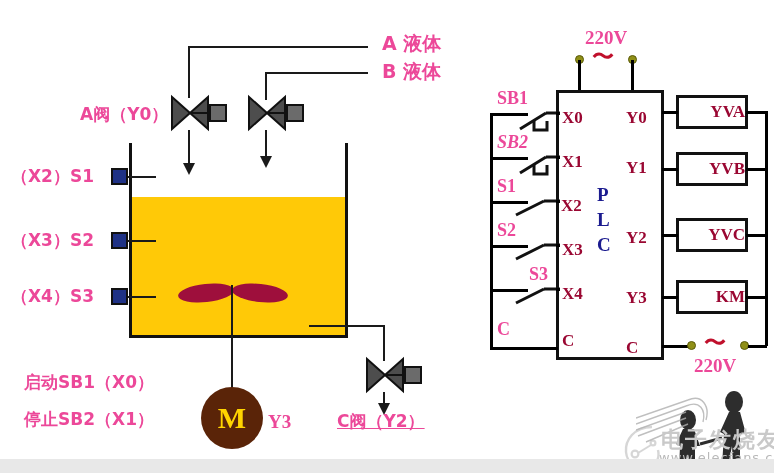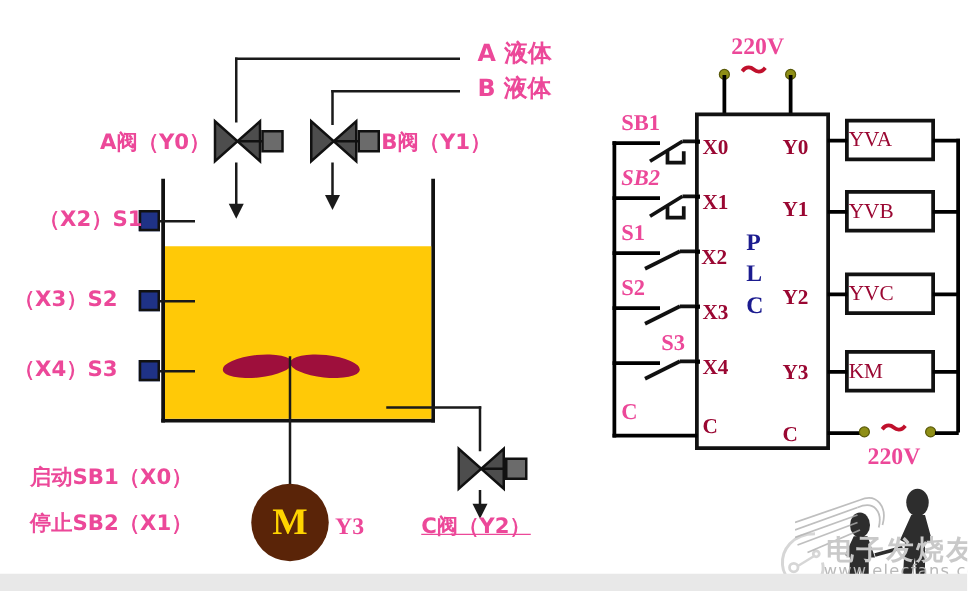--- a/index.html
+++ b/index.html
@@ -104,23 +104,23 @@
     font-family: "Liberation Serif", serif;
   }
 
   .out-box {
     position: absolute;
     border: 3px solid #111111;
     box-sizing: border-box;
     background: #ffffff;
     display: flex;
     align-items: center;
-    justify-content: flex-start;
+    justify-content: flex-end;
     color: #9a0732;
-    font-weight: normal;
+    font-weight: bold;
     font-size: 17px;
   }
 
   .term-dot {
     position: absolute;
     width: 9px;
     height: 9px;
     border-radius: 50%;
     background: #8f8f16;
     border: 1px solid #5a5a0a;
@@ -195,31 +195,30 @@
       <line x1="20" y1="20" x2="40" y2="20" stroke="#111" stroke-width="2"></line>
       <rect x="40" y="12" width="16" height="16" fill="#6b6b6b" stroke="#111" stroke-width="2"></rect>
     </svg>
   </div>
   <div class="thinwire-v" style="left:265px; top:130px; height:30px;"></div>
   <svg style="position:absolute; left:259px; top:155px;" width="15" height="14">
     <polygon points="7,13 1,1 13,1" fill="#1a1a1a"></polygon>
   </svg>
 
   <span class="lbl lbl-cn" style="left:80px; top:106px; font-size:17px;">A阀（Y0）</span>
-  <span class="lbl lbl-cn" style="left:305px; top:106px; font-size:17px;">B阀（Y1）</span>
 
   <div class="tank-wall" style="left:129px; top:143px; height:195px;"></div>
   <div class="tank-wall" style="left:345px; top:143px; height:195px;"></div>
   <div class="tank-floor" style="left:129px; top:335px; width:219px;"></div>
 
   <div id="tank-liquid" style="left:132px; top:197px; width:213px; height:138px;"></div>
 
   <div class="sensor-box" style="left:111px; top:168px;"></div>
   <div class="thinwire-h" style="left:128px; top:176px; width:28px;"></div>
-  <span class="lbl lbl-cn" style="left:11px; top:168px; font-size:17px;margin-left:20px;">（X2）S1</span>
+  <span class="lbl lbl-cn" style="left:11px; top:168px; font-size:17px;">（X2）S1</span>
 
   <div class="sensor-box" style="left:111px; top:232px;"></div>
   <div class="thinwire-h" style="left:128px; top:240px; width:28px;"></div>
   <span class="lbl lbl-cn" style="left:11px; top:232px; font-size:17px;">（X3）S2</span>
 
   <div class="sensor-box" style="left:111px; top:288px;"></div>
   <div class="thinwire-h" style="left:128px; top:296px; width:28px;"></div>
   <span class="lbl lbl-cn" style="left:11px; top:288px; font-size:17px;">（X4）S3</span>
 
   <svg style="position:absolute; left:178px; top:280px;" width="110" height="26">

